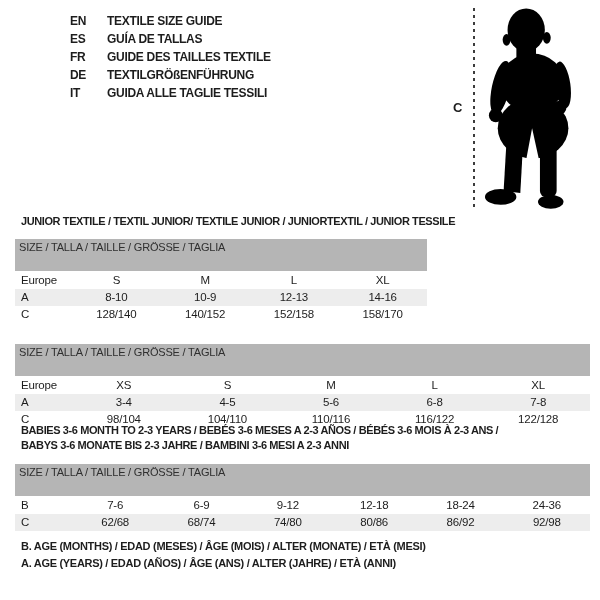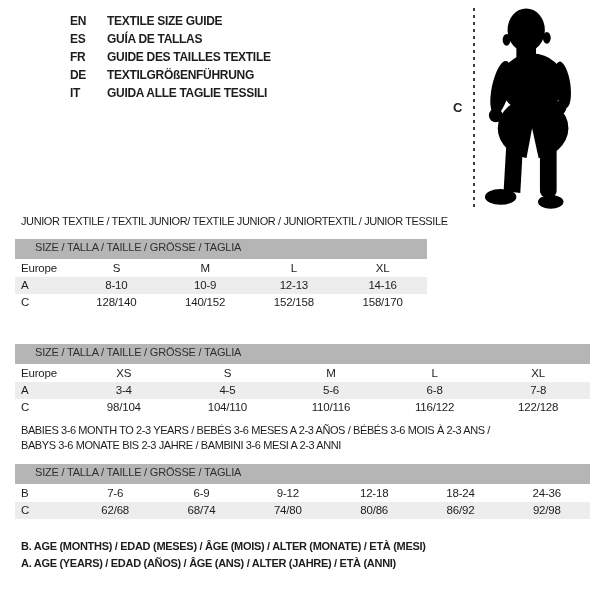--- a/index.html
+++ b/index.html
@@ -14,29 +14,29 @@
   .lang-code { width:37px; font-size:12px; font-weight:bold; letter-spacing:-0.3px; }
   .lang-label { font-size:12px; font-weight:bold; letter-spacing:-0.3px; white-space:nowrap;text-align:right; }
 
   
   .dash-line { position:absolute; left:472px; top:8px; }
   .figure-label { position:absolute; left:453px; top:100px; font-size:13px; font-weight:bold; }
   .silhouette { position:absolute; left:483px; top:4px; }
 
   
   .section-title {
-    position:absolute; left:21px; font-size:11px; font-weight:normal;
+    position:absolute; left:21px; font-size:11px; font-weight:bold;
     letter-spacing:-0.4px; line-height:15px; white-space:nowrap;
   }
   .sub { font-size:7.5px; vertical-align:-2px; letter-spacing:0; }
 
   
   .size-table { position:absolute; left:15px; }
   .st-bar {
-    background:#b5b5b5; height:20px; line-height:16px; padding-left:20px;
+    background:#b5b5b5; height:32px; line-height:16px; padding-left:4px;
     font-size:11px; color:#2f2f2f; margin-bottom:1px; letter-spacing:-0.2px;
   }
   .st-row { display:flex; height:17px; line-height:17px; font-size:11.5px; letter-spacing:-0.2px; }
   .st-row.shaded { background:#ededed; }
   .st-label { width:57px; padding-left:6px; box-sizing:border-box; }
   .st-cell { flex:1; text-align:center; }
 
   
   .legend { position:absolute; left:21px; top:538px; }
   .legend-line { height:17px; line-height:17px; font-size:11px; font-weight:bold; letter-spacing:-0.3px; white-space:nowrap; }

